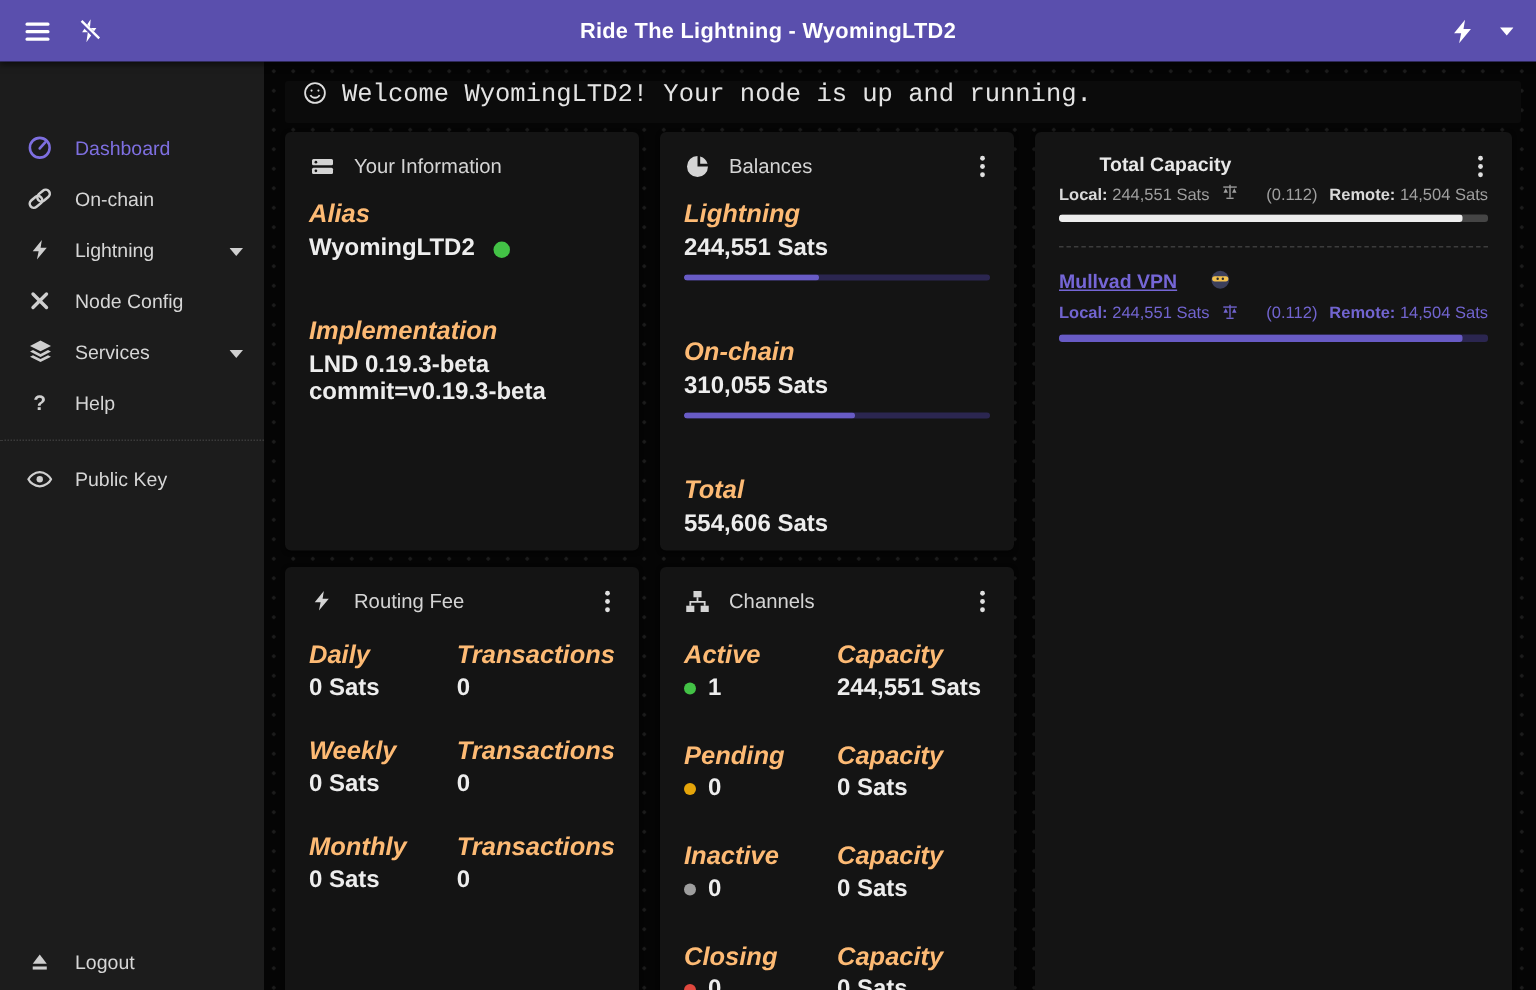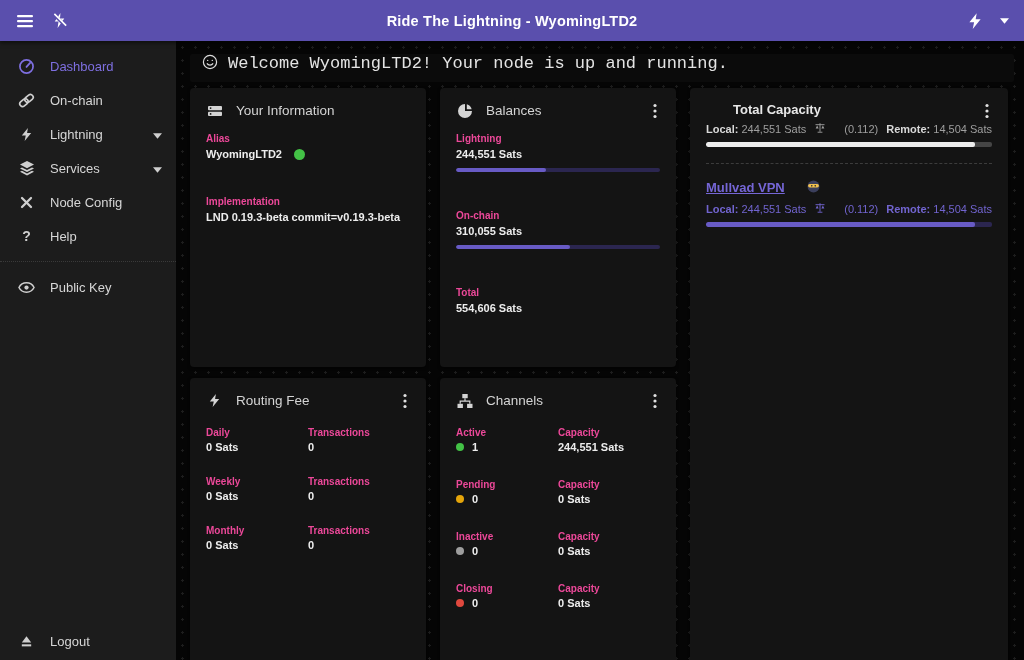--- a/index.html
+++ b/index.html
@@ -14,21 +14,21 @@
   .topbar .icon-btn { width:34px; height:34px; display:flex; align-items:center;
     justify-content:center; cursor:pointer; }
   .topbar .hamburger { margin-left:8px; }
   .topbar-title { position:absolute; left:0; right:0; text-align:center;
     color:#fff; font-size:14.5px; font-weight:700; letter-spacing:.2px; pointer-events:none; }
   .topbar-right { margin-left:auto; display:flex; align-items:center; gap:2px; margin-right:10px; z-index:2; }
 
   
   .sidebar { position:absolute; left:0; top:41px; width:176px; height:619px;
     background:#1c1c1c; display:flex; flex-direction:column; }
-  .nav { padding-top:8px; }
+  .nav { padding-top:8px;margin-top:32px; }
   .nav-item { height:34px; display:flex; align-items:center; padding:0 14px 0 18px;
     color:#d6d6d6; font-size:13px; font-weight:500; cursor:pointer; }
   .nav-item .nav-ic { width:17px; height:17px; margin-right:15px; display:flex;
     align-items:center; justify-content:center; color:#cfcfcf; flex:0 0 auto; }
   .nav-item.active, .nav-item.active .nav-ic { color:#7e6fe0; }
   .nav-item .chev { margin-left:auto; color:#cfcfcf; }
   .nav-divider { border-top:1px dotted #3a3a3a; margin:8px 0; }
   .logout-item { margin-top:auto; margin-bottom:2px; }
   .qmark { font-size:14px; font-weight:700; }
 
@@ -45,22 +45,22 @@
 
   .card { position:absolute; background:#141414; border-radius:4px;
     padding:14px 16px; box-shadow:0 1px 3px rgba(0,0,0,.6); }
   .card-head { display:flex; align-items:center; color:#d4d4d4; font-size:13.5px;
     font-weight:500; margin-bottom:14px; }
   .card-head .hicon { width:17px; height:17px; margin-right:13px; display:flex;
     align-items:center; justify-content:center; color:#d4d4d4; }
   .kebab { position:absolute; right:12px; top:14px; width:18px; height:18px;
     display:flex; align-items:center; justify-content:center; cursor:pointer; color:#e0e0e0; }
 
-  .lbl { color:#ec4899; font-size:10px; font-weight:700; margin-bottom:4px; }
-  .val { color:#ededed; font-size:11px; font-weight:700; }
+  .lbl { color:#fdba74; font-size:17px; font-weight:700; margin-bottom:4px;font-style:italic; }
+  .val { color:#ededed; font-size:16px; font-weight:700; }
 
   #card-node-info { left:14px; top:47px; width:236px; height:279px; }
   .ni-group { margin-bottom:36px; }
   .dot { display:inline-block; border-radius:50%; }
   .alias-row { display:flex; align-items:center; gap:12px; }
   .chain-row { display:flex; align-items:center; gap:9px; }
 
   #card-balances { left:264px; top:47px; width:236px; height:279px; }
   .bal-group { margin-bottom:38px; }
   .bar { width:100%; height:4px; border-radius:2px; background:#2b2650;
@@ -155,41 +155,41 @@
         </span>
         <span>Lightning</span>
         <span class="chev">
           <svg width="9" height="6" viewBox="0 0 10 6">
               <polygon points="0,0 10,0 5,6" fill="currentColor"></polygon>
             </svg>
         </span>
       </div>
       <div class="nav-item">
         <span class="nav-ic">
+          <svg width="15" height="15" viewBox="0 0 16 16" stroke="currentColor" stroke-width="2.4" stroke-linecap="round">
+              <line x1="3.2" y1="3.2" x2="12.8" y2="12.8"></line>
+              <line x1="12.8" y1="3.2" x2="3.2" y2="12.8"></line>
+            </svg>
+        </span>
+        <span>Node Config</span>
+      </div>
+      <div class="nav-item">
+        <span class="nav-ic">
           <svg width="16" height="16" viewBox="0 0 16 16" fill="currentColor">
               <path d="M8 1 L15 4.6 8 8.2 1 4.6Z"></path>
               <path d="M3 7.4 1 8.4 8 12 15 8.4 13 7.4 8 10Z"></path>
               <path d="M3 10.8 1 11.8 8 15.4 15 11.8 13 10.8 8 13.4Z"></path>
             </svg>
         </span>
         <span>Services</span>
         <span class="chev">
           <svg width="9" height="6" viewBox="0 0 10 6">
               <polygon points="0,0 10,0 5,6" fill="currentColor"></polygon>
             </svg>
         </span>
-      </div>
-      <div class="nav-item">
-        <span class="nav-ic">
-          <svg width="15" height="15" viewBox="0 0 16 16" stroke="currentColor" stroke-width="2.4" stroke-linecap="round">
-              <line x1="3.2" y1="3.2" x2="12.8" y2="12.8"></line>
-              <line x1="12.8" y1="3.2" x2="3.2" y2="12.8"></line>
-            </svg>
-        </span>
-        <span>Node Config</span>
       </div>
       <div class="nav-item">
         <span class="nav-ic qmark">?</span>
         <span>Help</span>
       </div>
       <div class="nav-divider"></div>
       <div class="nav-item">
         <span class="nav-ic">
           <svg width="17" height="17" viewBox="0 0 16 16">
               <path d="M8 3.6 C4.6 3.6 1.9 6 .9 8 c1 2 3.7 4.4 7.1 4.4 s6.1-2.4 7.1-4.4 C14.1 6 11.4 3.6 8 3.6 Z" fill="none" stroke="currentColor" stroke-width="1.4"></path>

